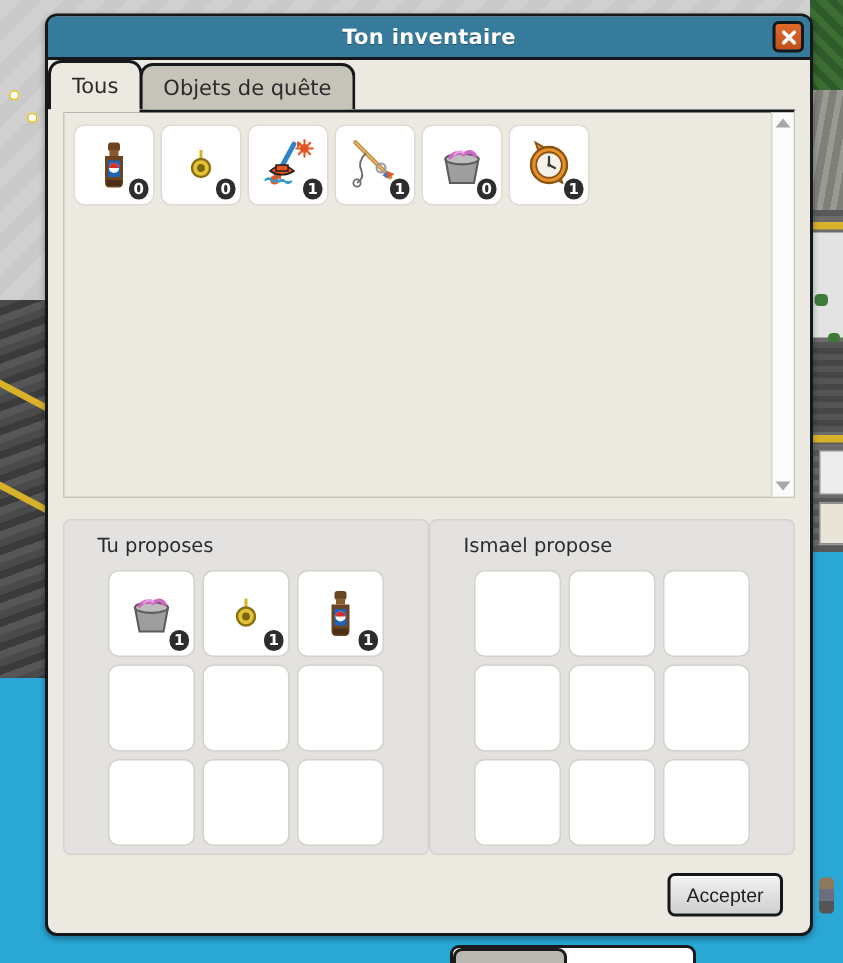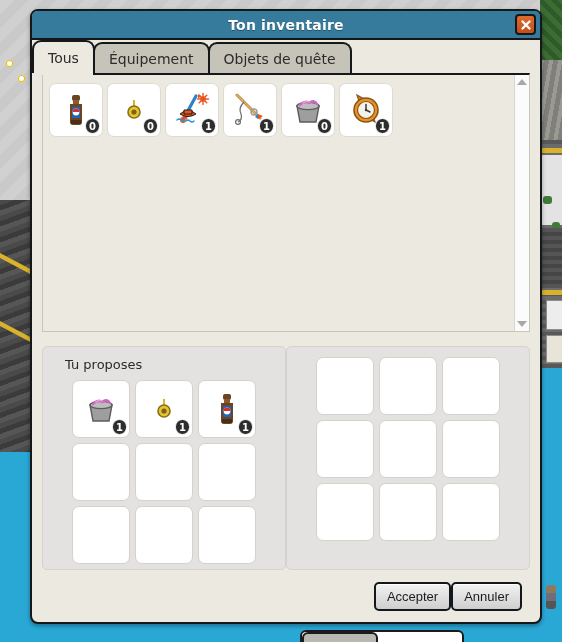--- a/index.html
+++ b/index.html
@@ -293,23 +293,20 @@
     <div class="close-button">
       <svg width="12" height="12" viewBox="0 0 12 12">
         <path d="M2.5 2.5 L9.5 9.5 M9.5 2.5 L2.5 9.5" stroke="#ffffff" stroke-width="2.4" stroke-linecap="round"></path>
       </svg>
     </div>
   </div>
 
   <div class="tabs">
     <div class="tab active">
         <span>Tous</span>
-      </div>
-    <div class="tab">
-        <span>Équipement</span>
       </div>
     <div class="tab">
         <span>Objets de quête</span>
       </div>
   </div>
 
   <div class="list-panel">
     <div class="item-grid">
 
       <div class="slot">
@@ -446,32 +443,32 @@
         <div class="trade-slot"></div>
         <div class="trade-slot"></div>
         <div class="trade-slot"></div>
         <div class="trade-slot"></div>
         <div class="trade-slot"></div>
         <div class="trade-slot"></div>
       </div>
     </div>
 
     <div class="trade-panel">
+      <div class="trade-title">Ismael propose</div>
       <div class="trade-grid">
         <div class="trade-slot"></div>
         <div class="trade-slot"></div>
         <div class="trade-slot"></div>
         <div class="trade-slot"></div>
         <div class="trade-slot"></div>
         <div class="trade-slot"></div>
         <div class="trade-slot"></div>
         <div class="trade-slot"></div>
         <div class="trade-slot"></div>
       </div>
     </div>
   </div>
 
   <div class="footer">
     <button class="btn">Accepter</button>
-    <button class="btn">Annuler</button>
   </div>
 
 </div>
 
 </body></html>

